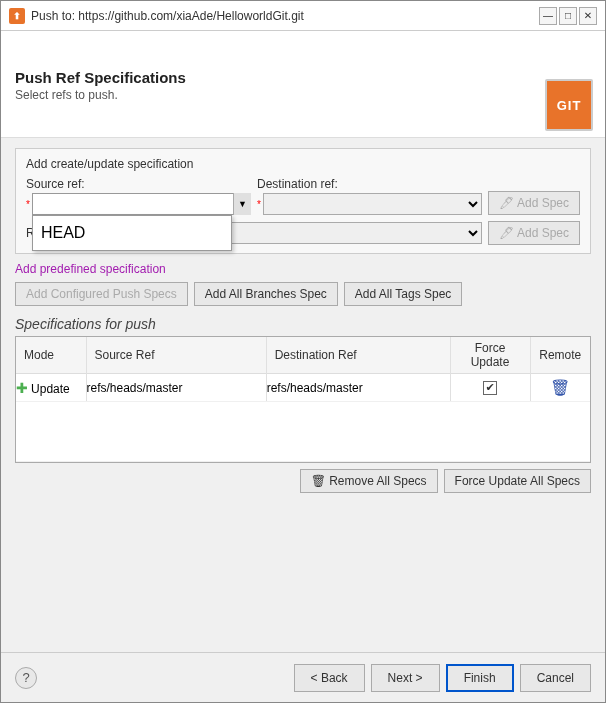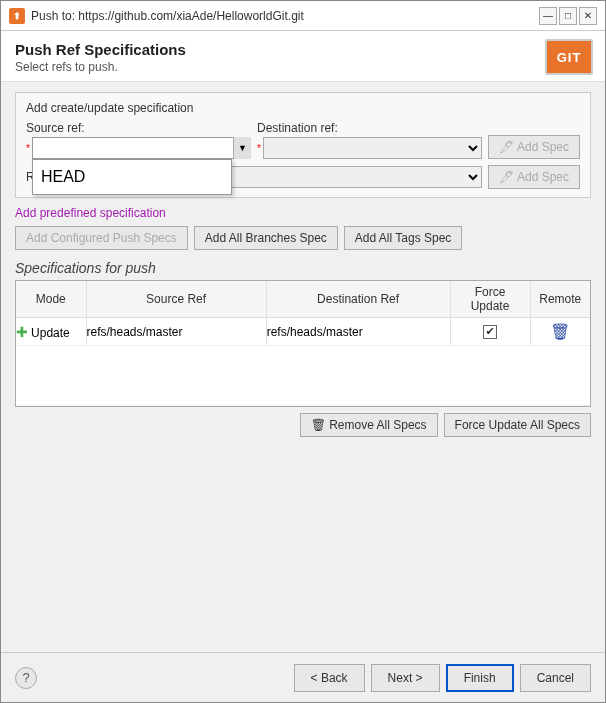--- a/index.html
+++ b/index.html
@@ -86,31 +86,32 @@
       font-weight: bold;
       color: #222;
       margin-bottom: 2px;
     }
     .page-subtitle {
       font-size: 12px;
       color: #555;
     }
     .git-logo {
       width: 48px;
-      height: 36px;
+      height: 52px;
       background: #e8732a;
       border: 2px solid #ccc;
       display: flex;
       align-items: center;
       justify-content: center;
       font-size: 13px;
       font-weight: bold;
       color: white;
       letter-spacing: 1px;
       border-radius: 2px;
+      margin-top: 40px;
     }
 
     
     .main-content {
       flex: 1;
       padding: 10px 14px;
       overflow-y: auto;
       background: #f0f0f0;
     }
 
@@ -187,21 +188,21 @@
       width: 100%;
       border-collapse: collapse;
       font-size: 12px;
     }
     .specs-table thead tr {
       background: #f5f5f5;
       border-bottom: 1px solid #ddd;
     }
     .specs-table th {
       padding: 4px 8px;
-      text-align: center;
+      text-align: left;
       font-weight: normal;
       color: #333;
       border-right: 1px solid #e0e0e0;
     }
     .specs-table td {
       padding: 4px 0;
       border-right: 1px solid #e0e0e0;
       border-bottom: 1px solid #f0f0f0;
     }
     .specs-table td:last-child, .specs-table th:last-child {

